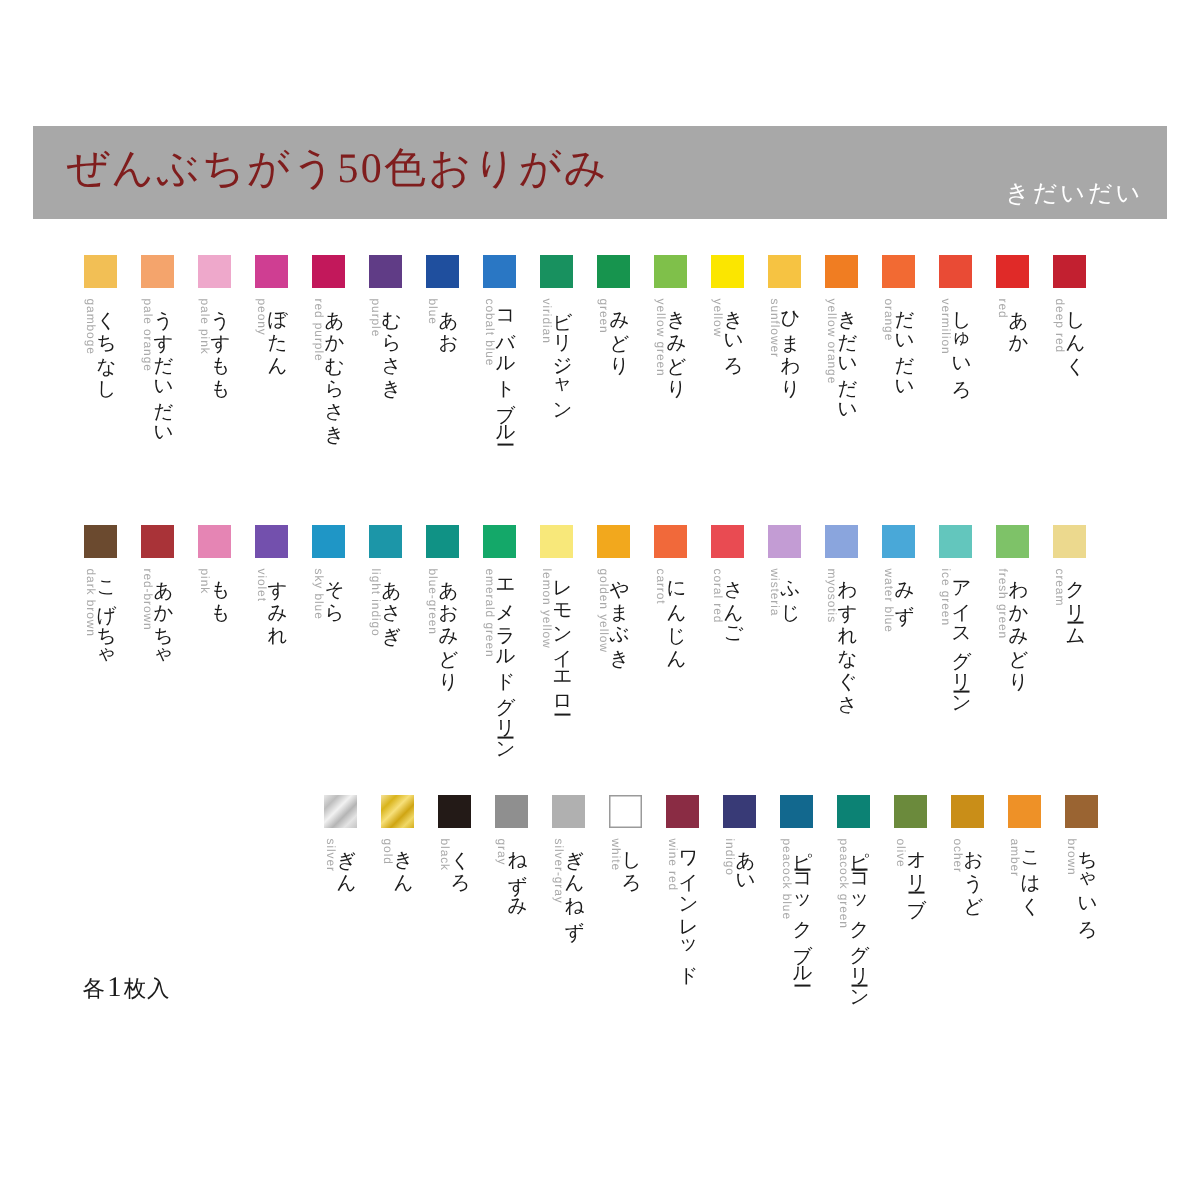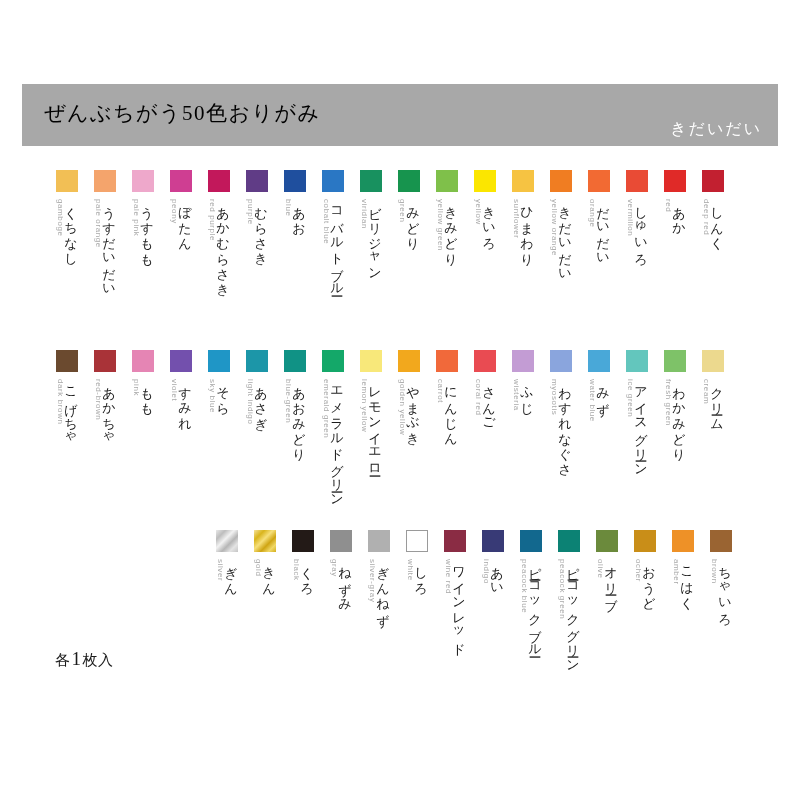--- a/index.html
+++ b/index.html
@@ -28,23 +28,23 @@
     width: 756px;
     height: 62px;
     background: #a8a8a8;
     display: flex;
     align-items: center;
     justify-content: space-between;
     box-sizing: border-box;
     padding: 0 16px 0 22px;
   }
   .header-title {
-    color: #000000;
+    color: #7f1d1d;
     font-family: "Liberation Serif", serif;
-    font-size: 21px;
+    font-size: 28px;
     letter-spacing: 1.5px;
     line-height: 1;
     white-space: nowrap;
     align-self: center;
     margin-top: -4px;
   }
   .header-sub {
     color: #ffffff;
     font-family: "Liberation Serif", serif;
     font-size: 16px;

